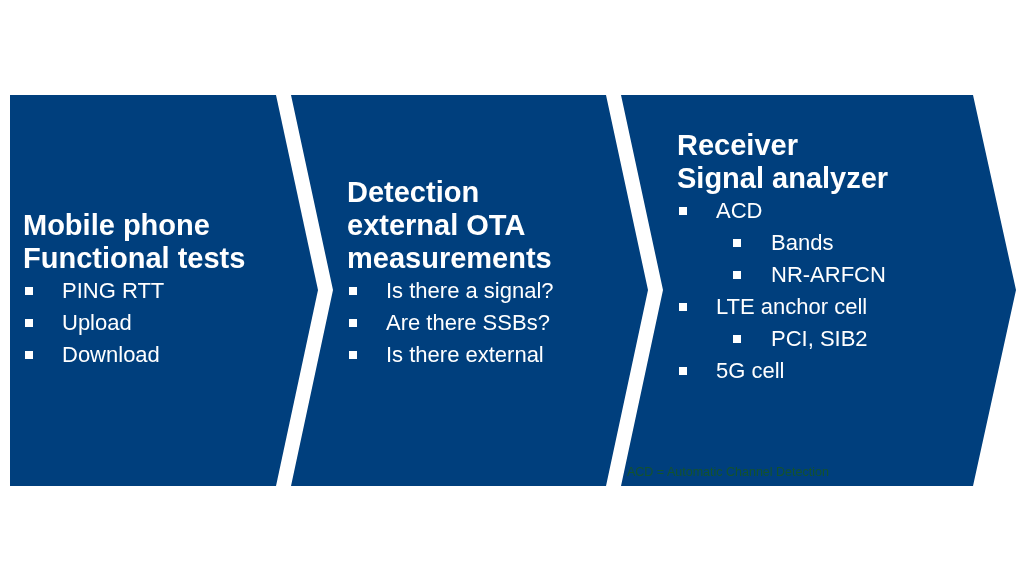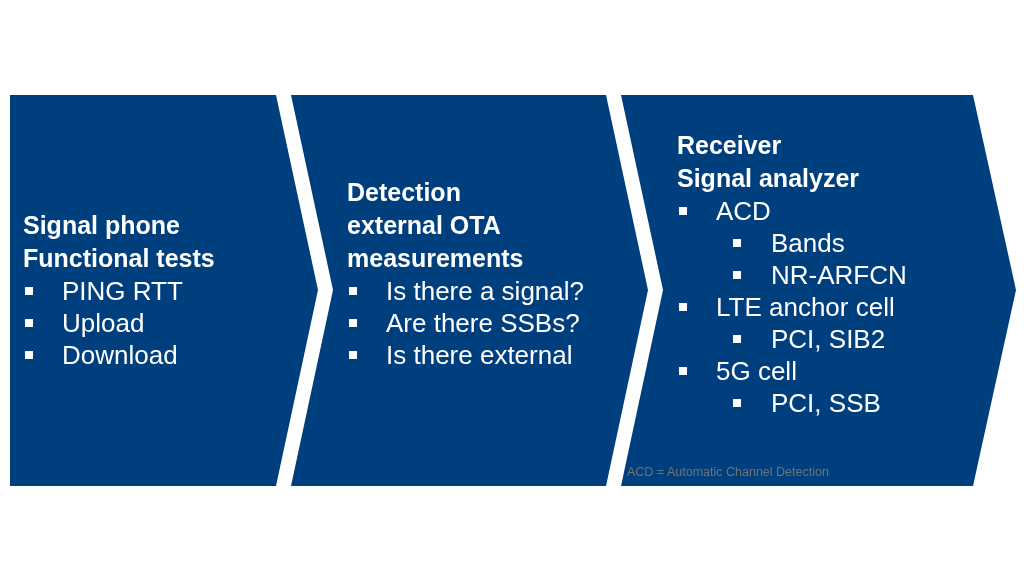--- a/index.html
+++ b/index.html
@@ -21,31 +21,31 @@
       left: 0;
       top: 0;
     }
     .chev-text {
       position: absolute;
       color: #ffffff;
       font-family: "Liberation Sans", sans-serif;
     }
     .title {
       font-weight: bold;
-      font-size: 25px;
+      font-size: 29px;
       line-height: 33px;
       white-space: nowrap;
     }
     ul {
       list-style: none;
       margin: 0;
       padding: 0;
     }
     li {
-      font-size: 26px;
+      font-size: 22px;
       line-height: 32px;
       position: relative;
       white-space: nowrap;
     }
     .l1 { padding-left: 39px; }
     .l2 { padding-left: 94px; }
     .bullet {
       position: absolute;
       top: 12px;
       width: 8px;
@@ -54,38 +54,38 @@
     }
     .l1 .bullet { left: 2px; }
     .l2 .bullet { left: 56px; }
     .cont { padding-left: 94px; }
     .cont1 { padding-left: 39px; }
     .footnote {
       position: absolute;
       left: 627px;
       top: 465px;
       font-size: 12.5px;
-      color: #737373;
+      color: #14532d;
       white-space: nowrap;
     }
   </style>
 </head>
 <body>
 
 <div class="canvas">
 
   <svg class="shapes" width="1024" height="576" viewBox="0 0 1024 576">
     <polygon points="10,95 276,95 318,290 276,486 10,486" fill="#003F7D"></polygon>
     <polygon points="291,95 606,95 648,290 606,486 291,486 333,290" fill="#003F7D"></polygon>
     <polygon points="621,95 973,95 1016,290 973,486 621,486 663,290" fill="#003F7D"></polygon>
   </svg>
 
   <div class="chev-text" style="left:23px; top:209px;">
     <div class="title">
-      <div>Signal phone</div>
+      <div>Mobile phone</div>
       <div>Functional tests</div>
     </div>
     <ul>
       <li class="l1"><span class="bullet"></span><span>PING RTT</span></li>
       <li class="l1"><span class="bullet"></span><span>Upload</span></li>
       <li class="l1"><span class="bullet"></span><span>Download</span></li>
     </ul>
   </div>
 
   <div class="chev-text" style="left:347px; top:176px;">
@@ -107,18 +107,17 @@
       <div>Signal analyzer</div>
     </div>
     <ul>
       <li class="l1"><span class="bullet"></span><span>ACD</span></li>
       <li class="l2"><span class="bullet"></span><span>Bands</span></li>
       <li class="l2"><span class="bullet"></span></li>
       <li class="cont"><span>NR-ARFCN</span></li>
       <li class="l1"><span class="bullet"></span><span>LTE anchor cell</span></li>
       <li class="l2"><span class="bullet"></span><span>PCI, SIB2</span></li>
       <li class="l1"><span class="bullet"></span><span>5G cell</span></li>
-      <li class="l2"><span class="bullet"></span><span>PCI, SSB</span></li>
     </ul>
   </div>
 
   <div class="footnote">ACD = Automatic Channel Detection</div>
 </div>
 
 </body></html>

